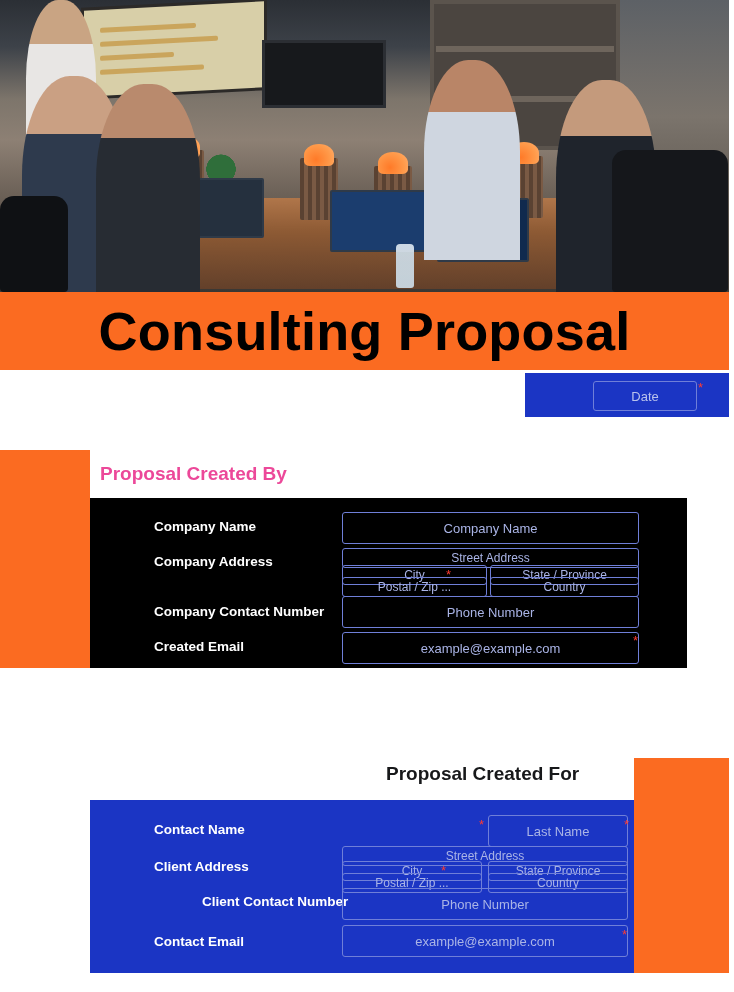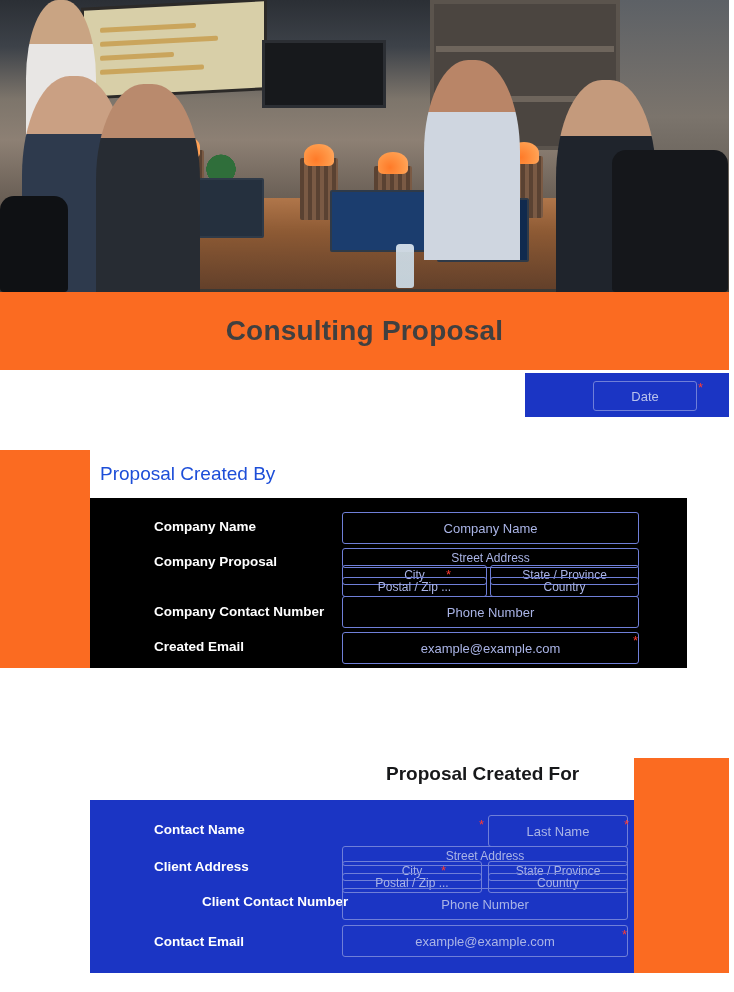--- a/index.html
+++ b/index.html
@@ -145,22 +145,22 @@
     position: absolute;
     left: 0; top: 292px;
     width: 729px; height: 78px;
     background: #FB6B21;
     display: flex;
     align-items: center;
     justify-content: center;
   }
   .title-band h1 {
     margin: 0;
-    color: #404040;
-    font-size: 28px;
+    color: #000000;
+    font-size: 54px;
     font-weight: 700;
     letter-spacing: .2px;
   }
 
   
   .date-bar {
     position: absolute;
     left: 525px; top: 373px;
     width: 204px; height: 44px;
     background: #1B35C4;
@@ -188,22 +188,22 @@
   .orange-block-left {
     position: absolute;
     left: 0; top: 450px;
     width: 90px; height: 218px;
     background: #FB6B21;
   }
   .section-by-title {
     position: absolute;
     left: 100px; top: 463px;
     font-size: 19px;
-    font-weight: 400;
-    color: #1d4ed8;
+    font-weight: 700;
+    color: #ec4899;
   }
   .panel-by {
     position: absolute;
     left: 90px; top: 498px;
     width: 597px; height: 170px;
     background: #000000;
   }
 
   .row-label {
     position: absolute;
@@ -302,21 +302,21 @@
 <div class="orange-block-left"></div>
 <div class="section-by-title">Proposal Created By</div>
 
 <div class="panel-by">
 
   <div class="row-label" style="left:64px; top:21px;">Company Name</div>
   <div class="fld big" style="left:252px; top:14px; width:297px;">
     <span>Company Name</span>
   </div>
 
-  <div class="row-label" style="left:64px; top:56px;">Company Proposal</div>
+  <div class="row-label" style="left:64px; top:56px;">Company Address</div>
   <div class="fld sm" style="left:252px; top:50px; width:297px;">
     <span>Street Address</span>
   </div>
   <div class="fld sm" style="left:252px; top:67px; width:145px;">
     <span>City</span>
   </div>
   <span class="req-star" style="left:356px; top:70px;">*</span>
   <div class="fld sm" style="left:400px; top:67px; width:149px;">
     <span>State / Province</span>
   </div>

